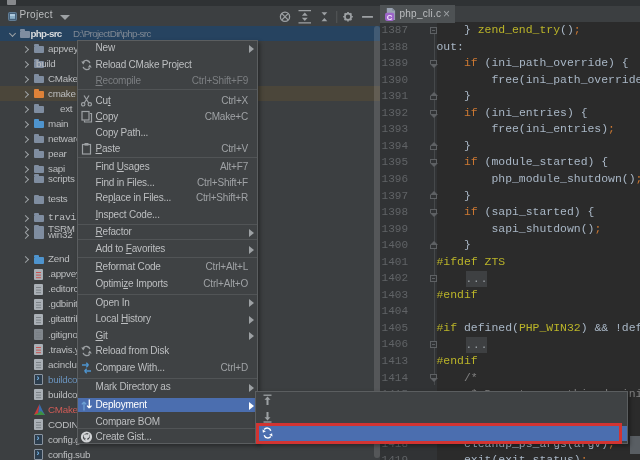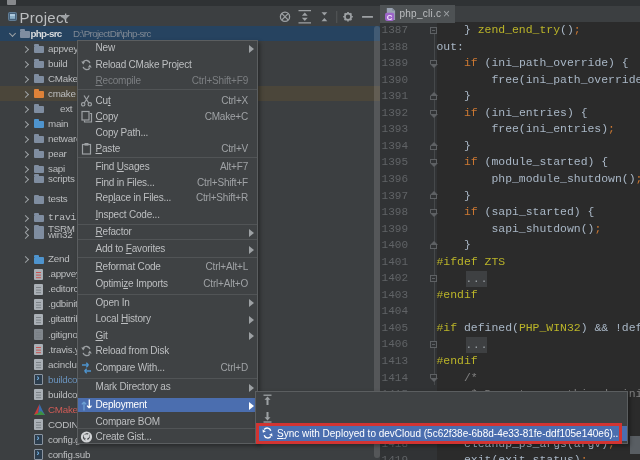--- a/index.html
+++ b/index.html
@@ -43,21 +43,21 @@
 <body>
 
 <div class="abs" style="left:0;top:0;width:640px;height:6px;background:#2f3234"></div>
 <div class="abs" style="left:7px;top:0;width:9px;height:5px;background:#87898c;border-radius:0 0 1px 1px"></div>
 <div class="abs" style="left:0;top:6px;width:380px;height:454px;background:#3c3f41"></div>
 <svg class="abs" style="left:7.5px;top:12px" width="9" height="9" viewBox="0 0 9 9">
 <rect x="0.5" y="0.5" width="8" height="8" rx="1" fill="#44607a" stroke="#627e96" stroke-width="1"></rect>
 <rect x="2" y="2.2" width="5" height="4.6" fill="#8db0c8"></rect>
 <rect x="2" y="2.2" width="5" height="1.6" fill="#b8d2e4"></rect>
 </svg>
-<div class="abs" style="left:19.5px;top:9px;font-size:15px;letter-spacing:0.3px;color:#bcbec0">Project</div>
+<div class="abs" style="left:19.5px;top:9px;font-size:10px;letter-spacing:0.3px;color:#bcbec0">Project</div>
 <div class="abs" style="left:59.5px;top:15px;width:0;height:0;border:5px solid transparent;border-top:5px solid #9da1a4;border-bottom:none"></div>
 <svg class="abs" style="left:276.5px;top:9px" width="100" height="16" viewBox="0 0 100 16">
 <g stroke="#9da1a4" stroke-width="1.3" fill="none">
 <circle cx="8" cy="7.75" r="4.6"></circle>
 <path d="M4.9 4.65 L11.1 10.85 M11.1 4.65 L4.9 10.85"></path>
 <path d="M21.5 1.6 h12.5 M21.5 13.9 h12.5"></path>
 <path d="M59.75 2 v12" stroke="#55585a" stroke-width="1"></path>
 </g>
 <g fill="#9da1a4">
 <path d="M24.9 7.15 h5.8 l-2.9 -3.2 z" transform="translate(0,-0.4)"></path>
@@ -78,21 +78,21 @@
 <span class="nm" style="left:73px;color:#7f8893;font-weight:normal;letter-spacing:-0.63px">D:\ProjectDir\php-src</span>
 </div>
 <div class="trow" style="top:41.0px;">
 <div class="chev" style="left:22px"></div>
 <div class="fold" style="left:34px"></div>
 <span class="nm" style="left:48px;">appveyor</span>
 </div>
 <div class="trow" style="top:56.1px;">
 <div class="chev" style="left:22px"></div>
 <div class="fold" style="left:34px"></div>
-<span class="nm" style="left:48px;">build</span>
+<span class="nm" style="left:36px;">build</span>
 </div>
 <div class="trow" style="top:71.2px;">
 <div class="chev" style="left:22px"></div>
 <div class="fold" style="left:34px"></div>
 <span class="nm" style="left:48px;">CMake</span>
 </div>
 <div class="trow" style="top:86.2px;background:#4b463a;">
 <div class="chev" style="left:22px"></div>
 <div class="fold orange" style="left:34px"></div>
 <span class="nm" style="left:48px;">cmake</span>
@@ -475,14 +475,13 @@
 <div class="abs" style="left:256px;top:426px;width:371px;height:14.5px;background:#4b6eaf"></div>
 <div class="smrow selt" style="top:424.25px">
 <svg class="abs" style="left:5px;top:2px" width="13" height="14" viewBox="0 0 13 14">
       <g fill="none" stroke="#fff" stroke-width="1.4">
 <path d="M3.2 9.3 a3.8 3.8 0 0 0 6.6 1.2"></path>
         <path d="M9.8 4.7 a3.8 3.8 0 0 0 -6.6 -1.2"></path>
       </g>
 <path d="M1.5 3.4 l0.4 3.4 3 -1.6 z" fill="#fff"></path>
 <path d="M11.5 10.6 l-0.4 -3.4 -3 1.6 z" fill="#fff"></path>
     </svg>
-<span class="t"><u>S</u>ync with Deployed to devCloud (5c62f38e-6b8d-4e33-81fe-ddf105e140e6)...</span>
 </div>
 <div class="abs" style="left:255.5px;top:423px;width:366px;height:20.5px;border:3px solid #d23432"></div>
 </body></html>

